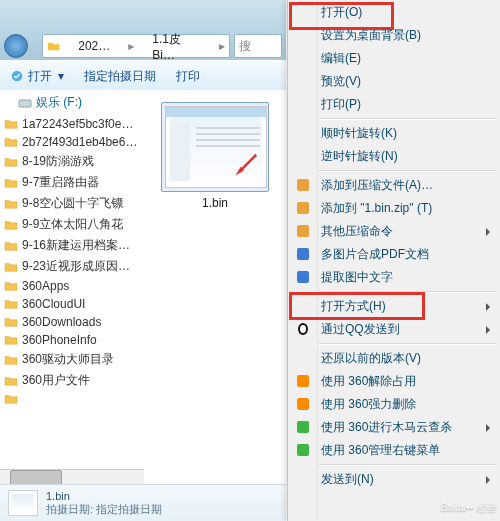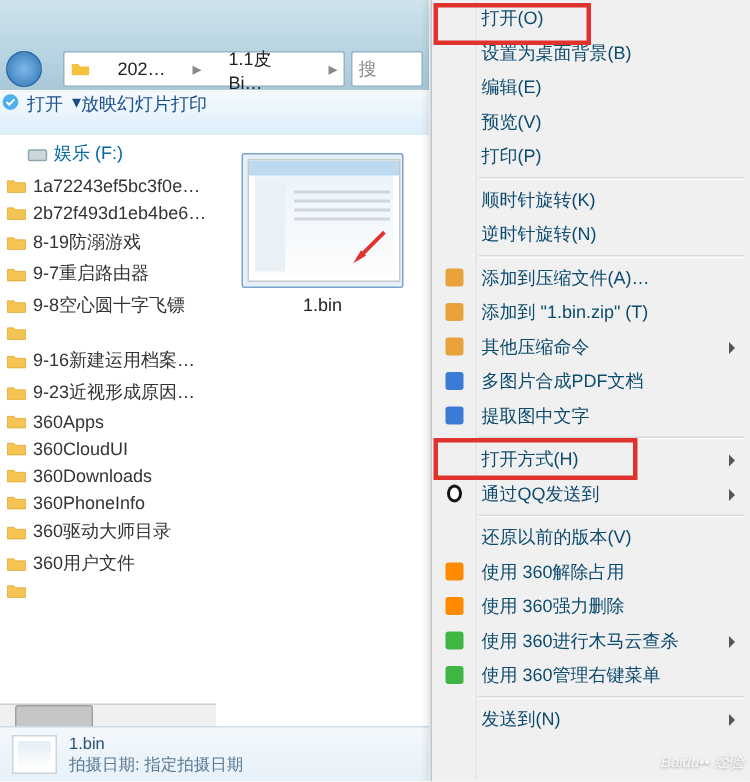--- a/index.html
+++ b/index.html
@@ -10,21 +10,21 @@
 .addr-row{position:absolute;left:4px;top:34px;right:4px;height:24px;display:flex;align-items:center}
 .nav-back{width:22px;height:22px;border-radius:50%;background:radial-gradient(#7fb8e8,#2f74b5);border:1px solid #2d6aa3;margin-right:14px}
 .addr{flex:1;height:22px;background:#fff;border:1px solid #96b4c8;border-radius:2px;display:flex;align-items:center;padding:0 4px;gap:16px}
 .crumb{color:#222;padding:0 2px}
 .sep{color:#888}
 .skate{width:14px;height:14px;fill:#f5c23d}
 .search{width:38px;height:22px;background:#fff;border:1px solid #96b4c8;margin-left:4px;border-radius:2px;display:flex;align-items:center;padding:0 4px;color:#888}
 
 
 .toolbar{position:absolute;left:0;top:60px;width:286px;height:30px;background:linear-gradient(#f5fafe,#dceefa);border-top:1px solid #fff;border-bottom:1px solid #b6cfdc;display:flex;align-items:center}
-.tb-btn{display:flex;gap:4px;padding:0 0;height:100%;color:#1a4e8a}
+.tb-btn{display:flex;align-items:center;gap:4px;padding:0 10px;height:100%;color:#1a4e8a}
 .tb-btn.accent{color:#1a4e8a;font-weight:500}
 .tb-ico{width:14px;height:14px}
 
 
 .tree{position:absolute;left:0;top:90px;width:144px;bottom:36px;background:#fff;border-right:1px solid #e0e6ea;overflow:hidden}
 .tree-hd{padding:4px 6px 4px 18px;color:#0369a1;display:flex;align-items:center;gap:4px}
 .tree-item{display:flex;align-items:center;gap:4px;padding:2px 4px;color:#333;white-space:nowrap;overflow:hidden}
 .tree-item .fld{width:14px;height:12px;flex:none}
 .tree-item span{overflow:hidden;text-overflow:ellipsis}
 .fld{fill:#f5c452;stroke:#d89c22;stroke-width:.5}
@@ -98,21 +98,21 @@
 <div class="toolbar">
   <div class="tb-btn accent">
     <svg class="tb-ico" viewBox="0 0 16 16">
           <circle cx="8" cy="8" r="6" fill="#4fb0ea"></circle>
           <path d="M5 8l2 2 4-4" stroke="#fff" stroke-width="1.5" fill="none"></path>
         </svg>
     <span>打开</span>
         <span style="color:#1a4e8a;margin-left:2px">▾</span>
   </div>
   <div class="tb-btn">
-        <span>放映幻灯片</span>
+        <span>指定拍摄日期</span>
       </div>
   <div class="tb-btn">
         <span>打印</span>
       </div>
 </div>
 
 <div class="tree">
   <div class="tree-hd">
     <svg width="14" height="14">
           <rect x="1" y="4" width="12" height="7" rx="1" fill="#cdd6dd" stroke="#8aa"></rect>
@@ -147,20 +147,21 @@
         <div class="tree-item">
           <svg class="fld" viewBox="0 0 16 14">
             <path d="M1 3h5l1.5 1.5H15V12H1z"></path>
           </svg>
           <span>9-8空心圆十字飞镖</span>
         </div>
         <div class="tree-item">
           <svg class="fld" viewBox="0 0 16 14">
             <path d="M1 3h5l1.5 1.5H15V12H1z"></path>
           </svg>
+          <span>9-9立体太阳八角花</span>
         </div>
         <div class="tree-item">
           <svg class="fld" viewBox="0 0 16 14">
             <path d="M1 3h5l1.5 1.5H15V12H1z"></path>
           </svg>
           <span>9-16新建运用档案文件夹</span>
         </div>
         <div class="tree-item">
           <svg class="fld" viewBox="0 0 16 14">
             <path d="M1 3h5l1.5 1.5H15V12H1z"></path>

